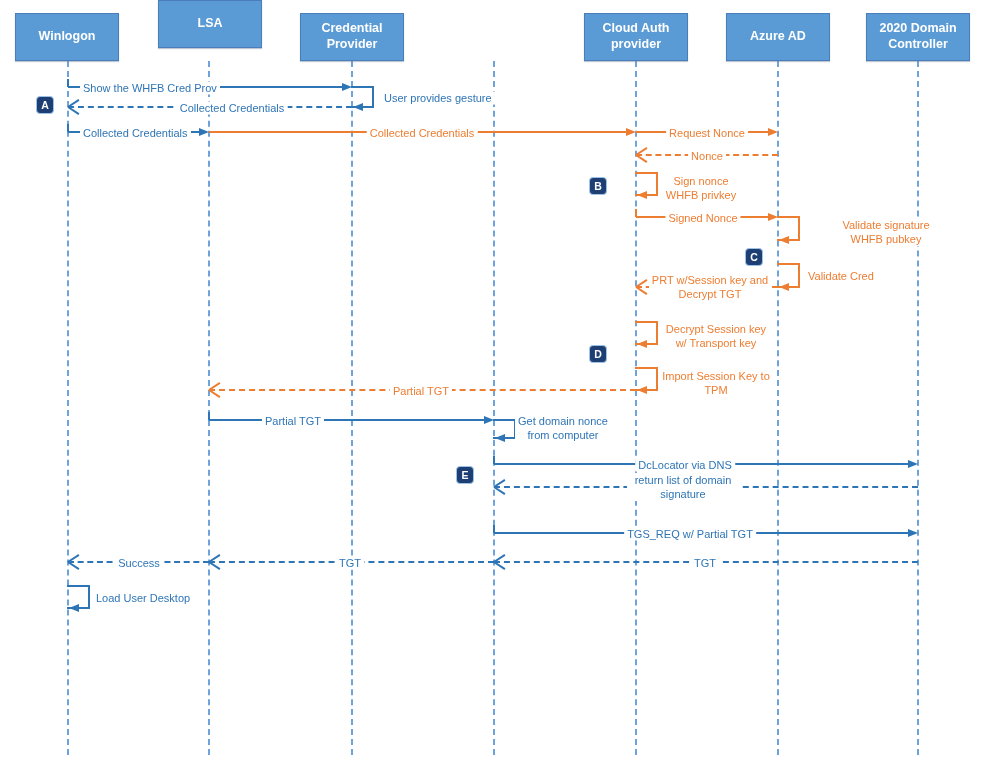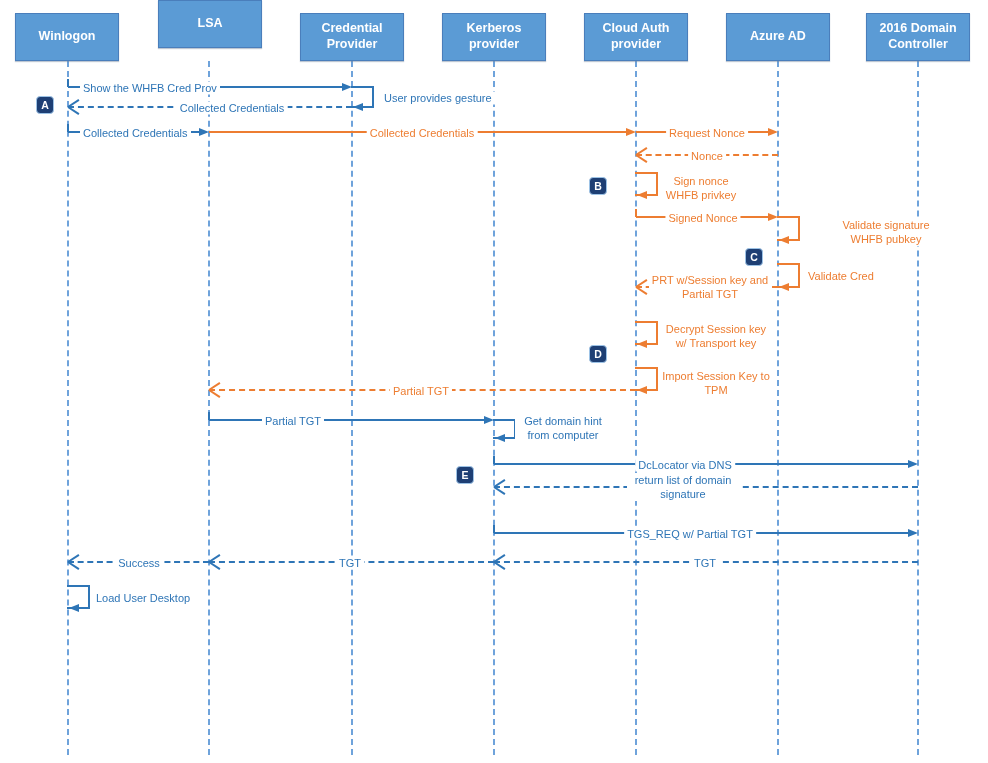--- a/index.html
+++ b/index.html
@@ -50,24 +50,23 @@
   <div class="ll" style="left:208px"></div>
   <div class="ll" style="left:351px"></div>
   <div class="ll" style="left:493px"></div>
   <div class="ll" style="left:635px"></div>
   <div class="ll" style="left:777px"></div>
   <div class="ll" style="left:917px"></div>
 
   <div class="actor" style="left:15px;top:13px">Winlogon</div>
   <div class="actor" style="left:158px;top:0">LSA</div>
   <div class="actor" style="left:300px;top:13px">Credential Provider</div>
-  <div class="actor" style="left:442px;top:13px">Kerberos provider</div>
   <div class="actor" style="left:584px;top:13px">Cloud Auth provider</div>
   <div class="actor" style="left:726px;top:13px">Azure AD</div>
-  <div class="actor" style="left:866px;top:13px">2016 Domain Controller</div>
+  <div class="actor" style="left:866px;top:13px">2020 Domain Controller</div>
 
   <div class="badge" style="left:36px;top:96px">A</div>
   <div class="badge" style="left:589px;top:177px">B</div>
   <div class="badge" style="left:745px;top:248px">C</div>
   <div class="badge" style="left:589px;top:345px">D</div>
   <div class="badge" style="left:456px;top:466px">E</div>
 
   <div class="tick blue" style="left:67px;top:79px"></div>
   <div class="ln blue" style="left:68px;top:86px;width:274px"></div>
   <div class="tri-r blue" style="left:342px;top:82.5px"></div>
@@ -110,42 +109,42 @@
   <div class="loop orange" style="left:777px;top:216px;width:23px;height:25px"></div>
   <div class="tri-l orange" style="left:779px;top:235.5px"></div>
   <div class="lblm orange" style="left:886px;top:232px;width:106px">Validate signature WHFB pubkey</div>
 
   <div class="loop orange" style="left:777px;top:263px;width:23px;height:25px"></div>
   <div class="tri-l orange" style="left:779px;top:282.5px"></div>
   <div class="lbl-left orange" style="left:805px;top:276px">Validate Cred</div>
 
   <div class="ld orange" style="left:636px;top:286px;width:142px"></div>
   <div class="openl orange" style="left:636px;top:287px"></div>
-  <div class="lblm orange" style="left:710px;top:287px;width:118px">PRT w/Session key and Partial TGT</div>
+  <div class="lblm orange" style="left:710px;top:287px;width:118px">PRT w/Session key and Decrypt TGT</div>
 
   <div class="loop orange" style="left:635px;top:321px;width:23px;height:24px"></div>
   <div class="tri-l orange" style="left:637px;top:339.5px"></div>
   <div class="lblm orange" style="left:716px;top:336px;width:112px">Decrypt Session key w/ Transport key</div>
 
   <div class="loop orange" style="left:635px;top:367px;width:23px;height:24px"></div>
   <div class="tri-l orange" style="left:637px;top:385.5px"></div>
   <div class="lblm orange" style="left:716px;top:383px;width:112px">Import Session Key to TPM</div>
 
   <div class="ld orange" style="left:209px;top:389px;width:427px"></div>
   <div class="openl orange" style="left:209px;top:390px"></div>
   <div class="lbl orange" style="left:421px;top:391px">Partial TGT</div>
 
   <div class="tick blue" style="left:208px;top:412px"></div>
   <div class="ln blue" style="left:209px;top:419px;width:275px"></div>
   <div class="tri-r blue" style="left:484px;top:415.5px"></div>
   <div class="lbl blue" style="left:293px;top:421px">Partial TGT</div>
 
   <div class="loop blue" style="left:493px;top:419px;width:23px;height:20px"></div>
   <div class="tri-l blue" style="left:495px;top:433.5px"></div>
-  <div class="lblm blue" style="left:563px;top:428px;width:92px">Get domain hint from computer</div>
+  <div class="lblm blue" style="left:563px;top:428px;width:92px">Get domain nonce from computer</div>
 
   <div class="tick blue" style="left:493px;top:456px"></div>
   <div class="ln blue" style="left:494px;top:463px;width:414px"></div>
   <div class="tri-r blue" style="left:908px;top:459.5px"></div>
   <div class="lbl blue" style="left:685px;top:465px">DcLocator via DNS</div>
 
   <div class="ld blue" style="left:494px;top:486px;width:424px"></div>
   <div class="openl blue" style="left:494px;top:487px"></div>
   <div class="lblm blue" style="left:683px;top:487px;width:108px">return list of domain signature</div>
 

